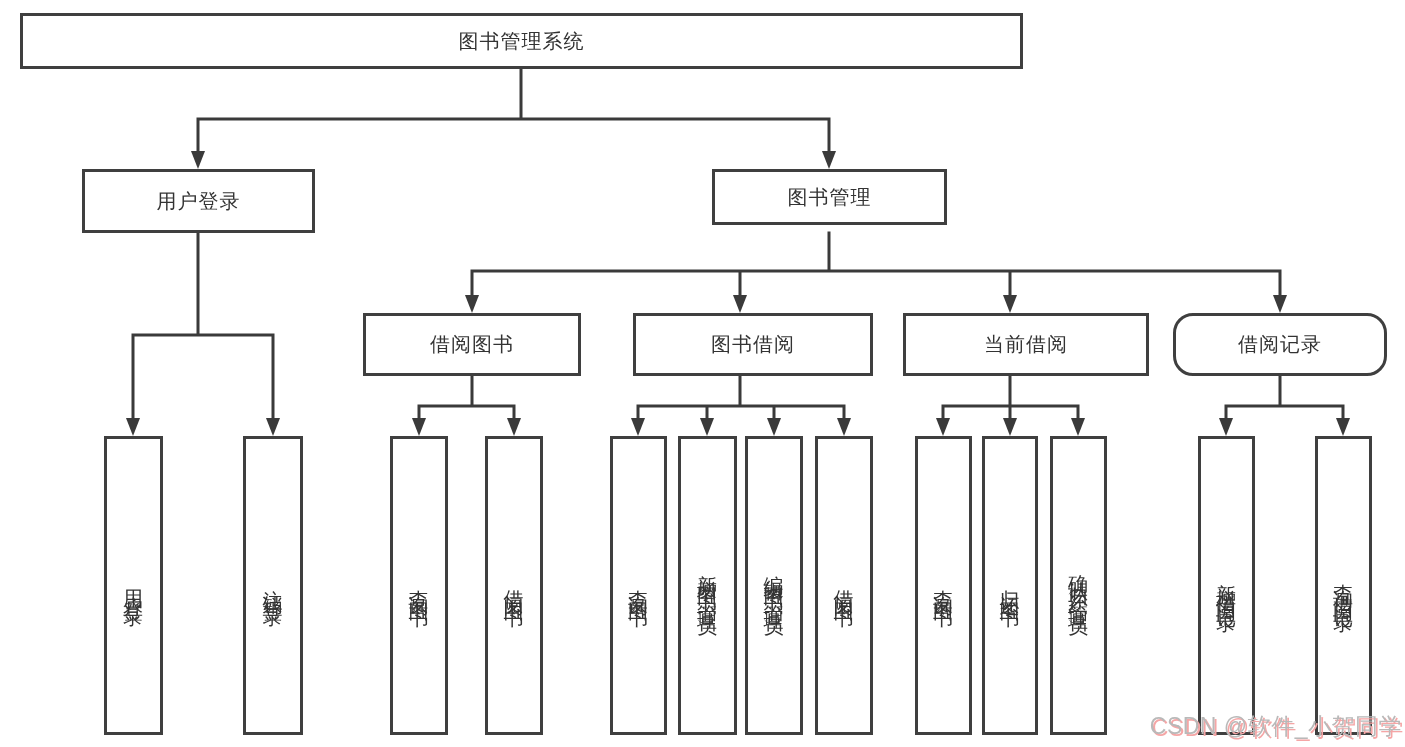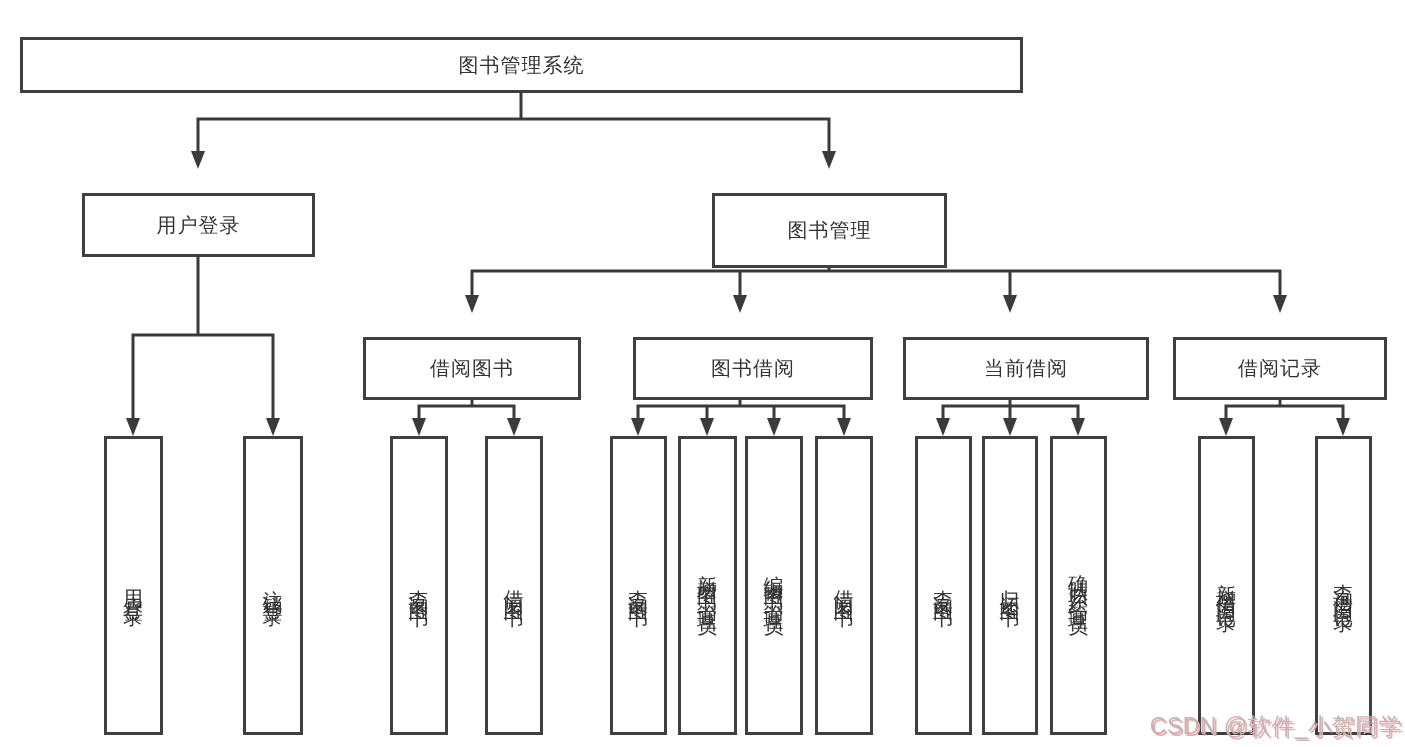--- a/index.html
+++ b/index.html
@@ -38,21 +38,20 @@
     background:#ffffff;
     display:flex;
     align-items:center;
     justify-content:center;
     color:var(--text,#333);
   }
   .node.h{           
     font-size:20px;
     letter-spacing:1px;
     white-space:nowrap;
-    margin-top:24px;
   }
   .node.v .vlabel{   
     writing-mode:vertical-rl;
     text-orientation:mixed;
     font-size:20px;
     letter-spacing:6px;
     line-height:1;
     color:var(--text,#333);
   }
   .watermark{
@@ -115,34 +114,34 @@
     </g>
   </svg>
 
   <div class="node h" style="left:20px;top:13px;width:1003px;height:56px;">
     <span>图书管理系统</span>
   </div>
 
   <div class="node h" style="left:82px;top:169px;width:233px;height:64px;">
     <span>用户登录</span>
   </div>
-  <div class="node h" style="left:712px;top:169px;width:235px;height:75px;">
+  <div class="node h" style="left:712px;top:169px;width:235px;height:56px;">
     <span>图书管理</span>
   </div>
 
   <div class="node h" style="left:363px;top:313px;width:218px;height:63px;">
     <span>借阅图书</span>
   </div>
   <div class="node h" style="left:633px;top:313px;width:240px;height:63px;">
     <span>图书借阅</span>
   </div>
   <div class="node h" style="left:903px;top:313px;width:246px;height:63px;">
     <span>当前借阅</span>
   </div>
-  <div class="node h" style="left:1173px;top:313px;width:214px;height:63px;">
+  <div class="node h" style="left:1173px;top:313px;width:214px;height:63px;border-radius:20px;">
     <span>借阅记录</span>
   </div>
 
   <div class="node v" style="left:104px;top:436px;width:59px;height:299px;">
     <span class="vlabel">用户登录</span>
   </div>
   <div class="node v" style="left:243px;top:436px;width:60px;height:299px;">
     <span class="vlabel">注销登录</span>
   </div>
 

